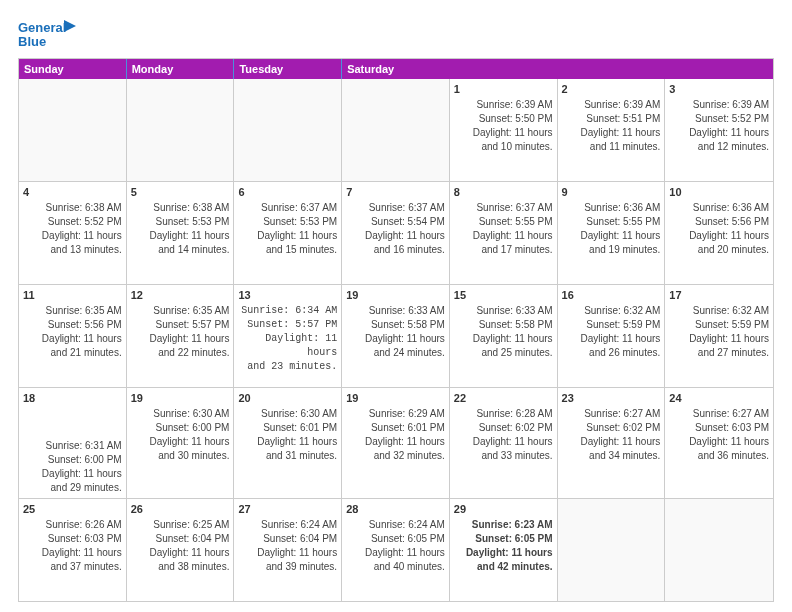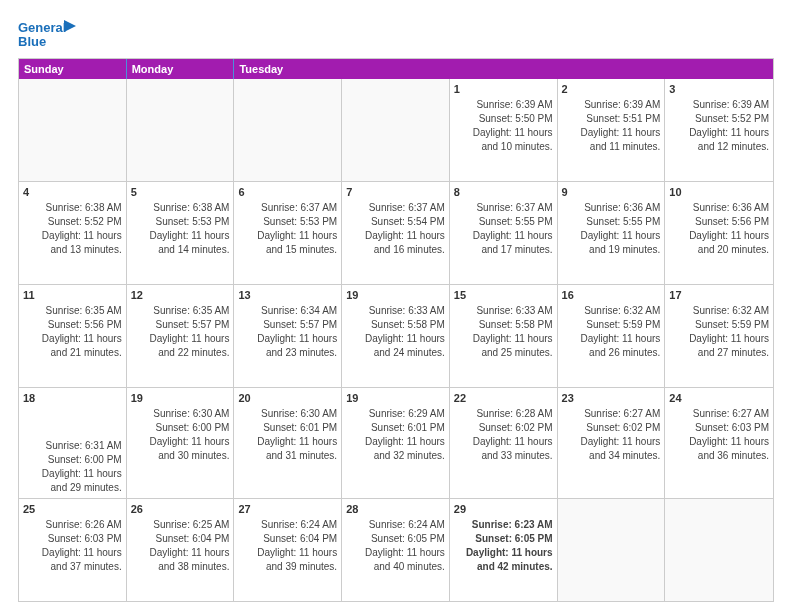--- a/index.html
+++ b/index.html
@@ -123,20 +123,21 @@
       <div class="month-title"></div>
       <div class="location"></div>
     </div>
   </div>
 
   <div class="calendar">
     <div class="cal-header">
     <div class="cal-header-cell">Sunday</div>
         <div class="cal-header-cell">Monday</div>
         <div class="cal-header-cell">Tuesday</div>
+        <div class="cal-header-cell">Saturday</div>
       </div>
     <div class="cal-body">
     <div class="cal-row">
           <div class="cal-cell empty"></div>
           <div class="cal-cell empty"></div>
           <div class="cal-cell empty"></div>
           <div class="cal-cell empty"></div>
           <div class="cal-cell">
             <span class="day-num">1</span>
             <div class="cell-info" style="white-space: pre-line;">Sunrise: 6:39 AM
@@ -220,21 +221,21 @@
           </div>
           <div class="cal-cell">
             <span class="day-num">12</span>
             <div class="cell-info" style="white-space: pre-line;">Sunrise: 6:35 AM
 Sunset: 5:57 PM
 Daylight: 11 hours
 and 22 minutes.</div>
           </div>
           <div class="cal-cell">
             <span class="day-num">13</span>
-            <div class="cell-info" style="white-space: pre-line;">Sunrise: 6:34 AM
+            <div class="cell-info" style="white-space: pre-line; font-family: Liberation Mono, monospace;">Sunrise: 6:34 AM
 Sunset: 5:57 PM
 Daylight: 11 hours
 and 23 minutes.</div>
           </div>
           <div class="cal-cell">
             <span class="day-num">19</span>
             <div class="cell-info" style="white-space: pre-line;">Sunrise: 6:33 AM
 Sunset: 5:58 PM
 Daylight: 11 hours
 and 24 minutes.</div>

